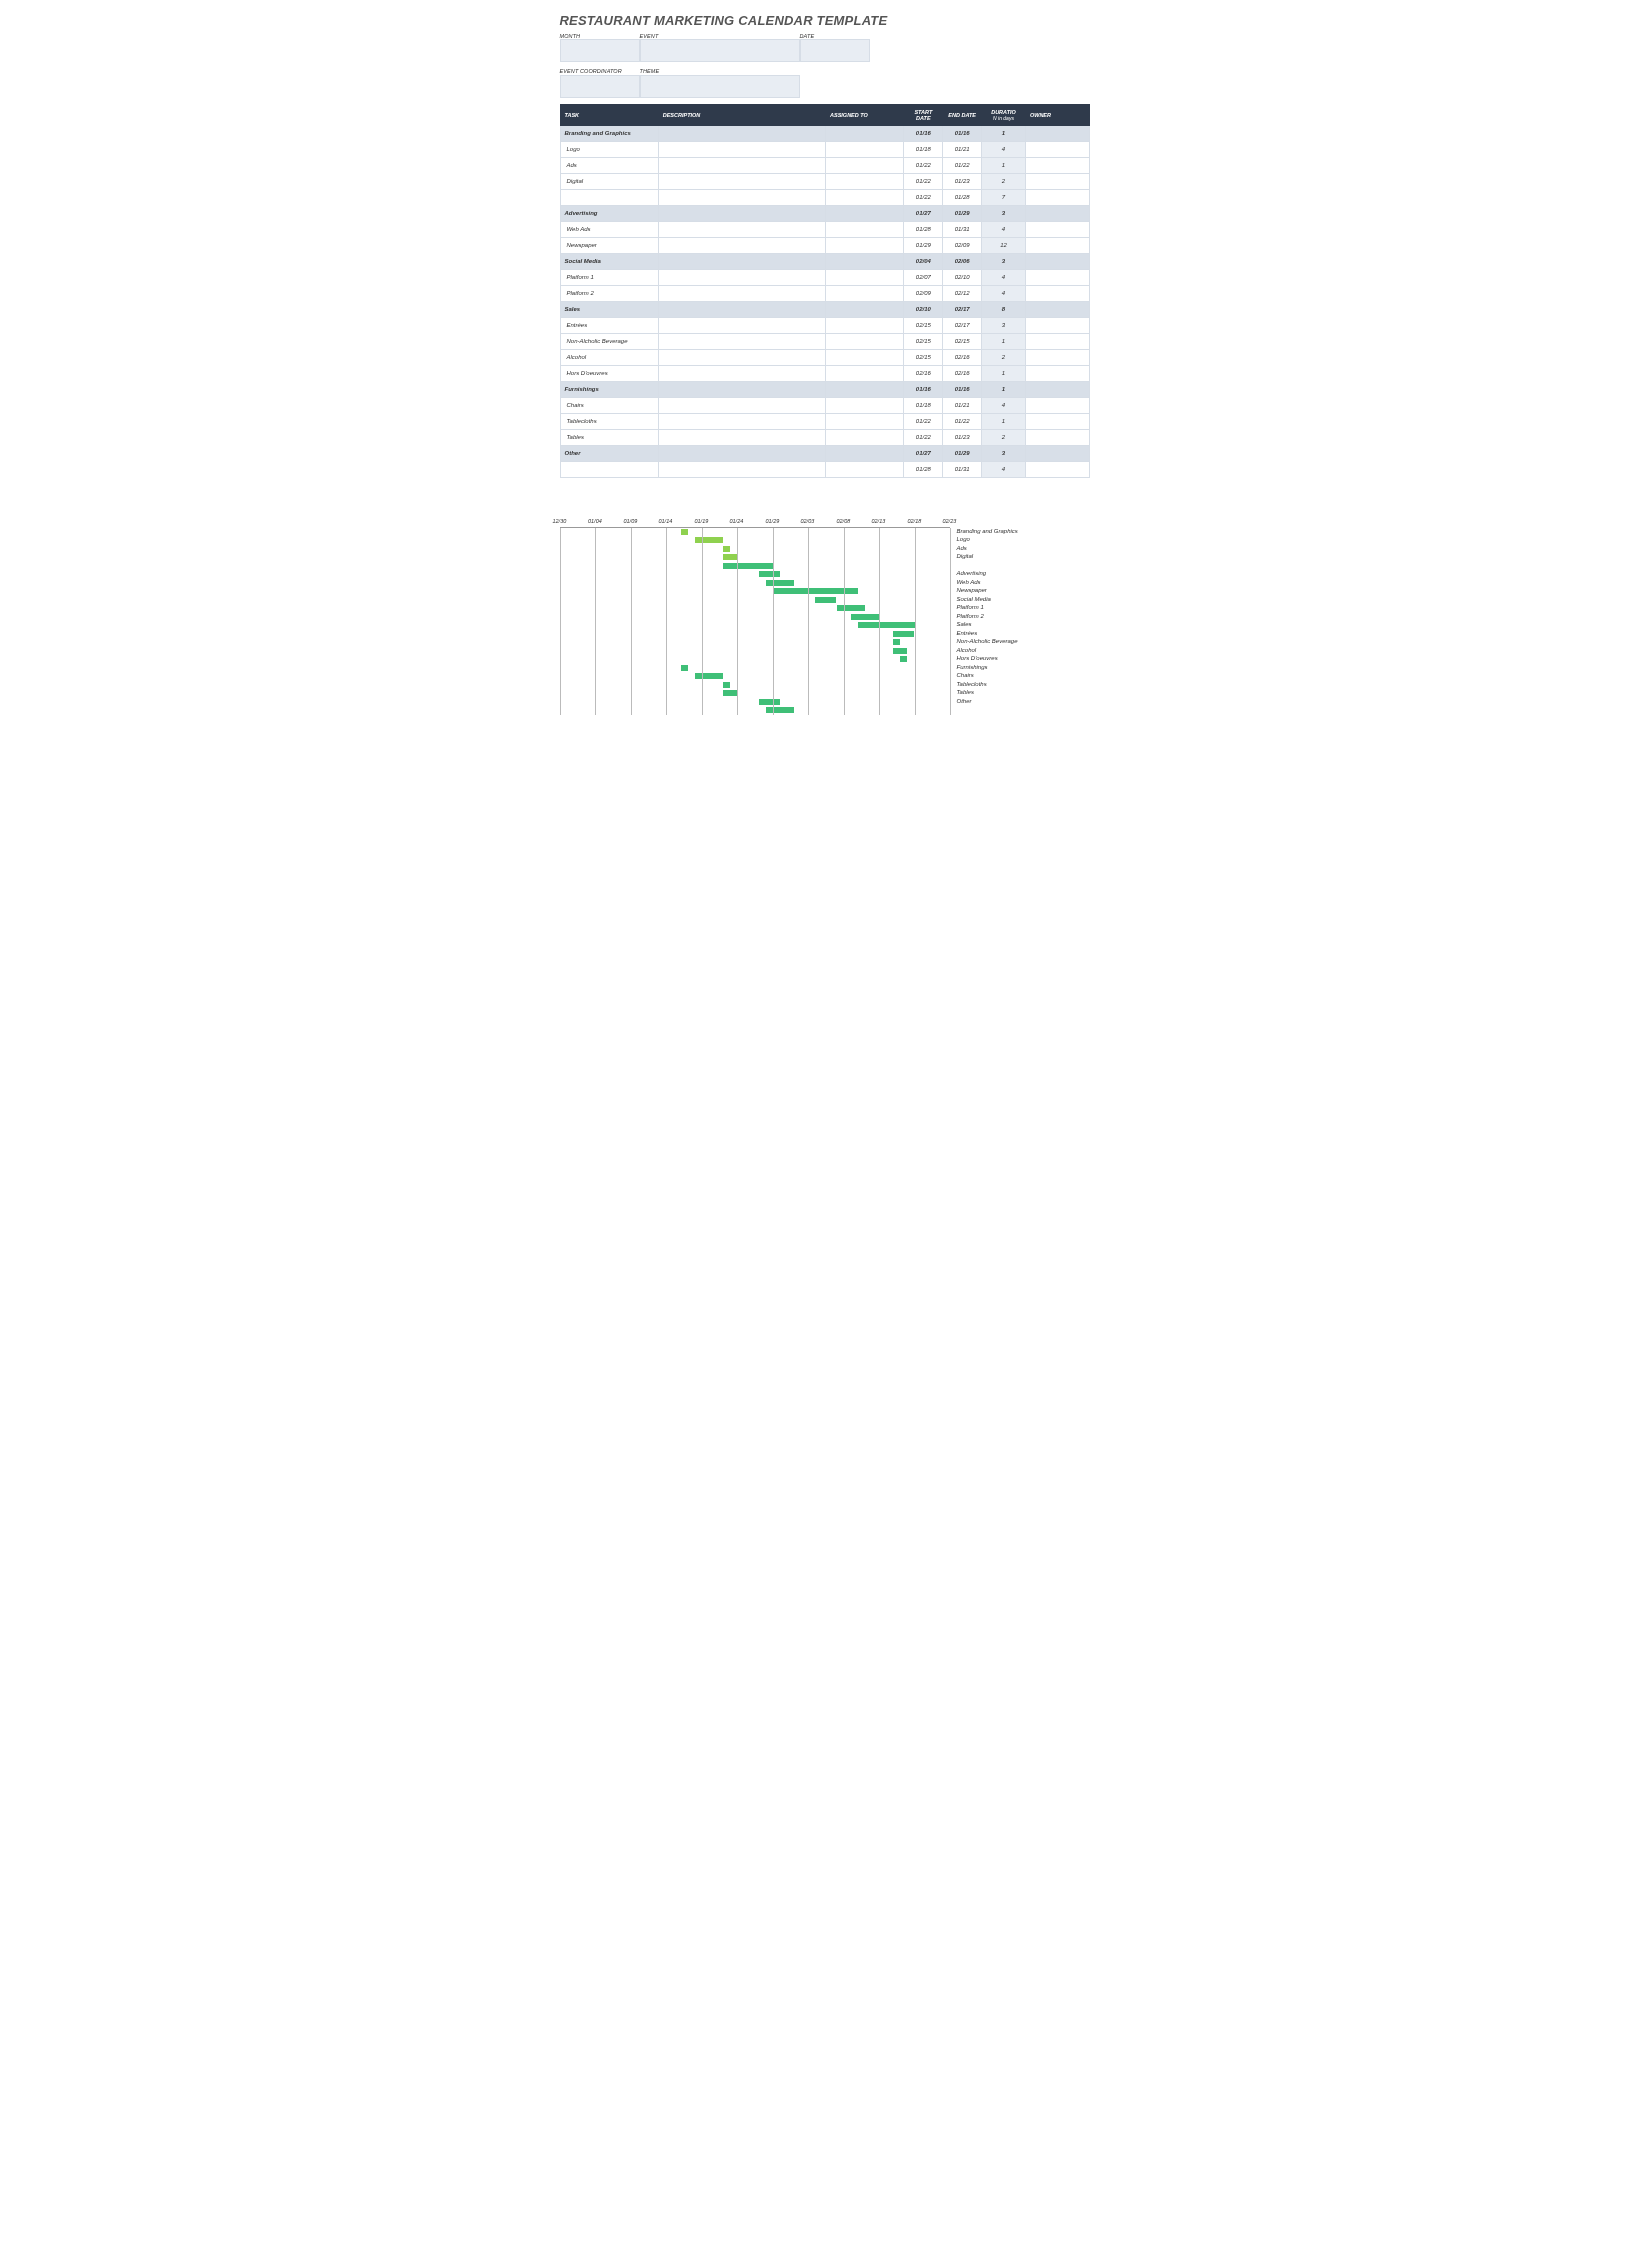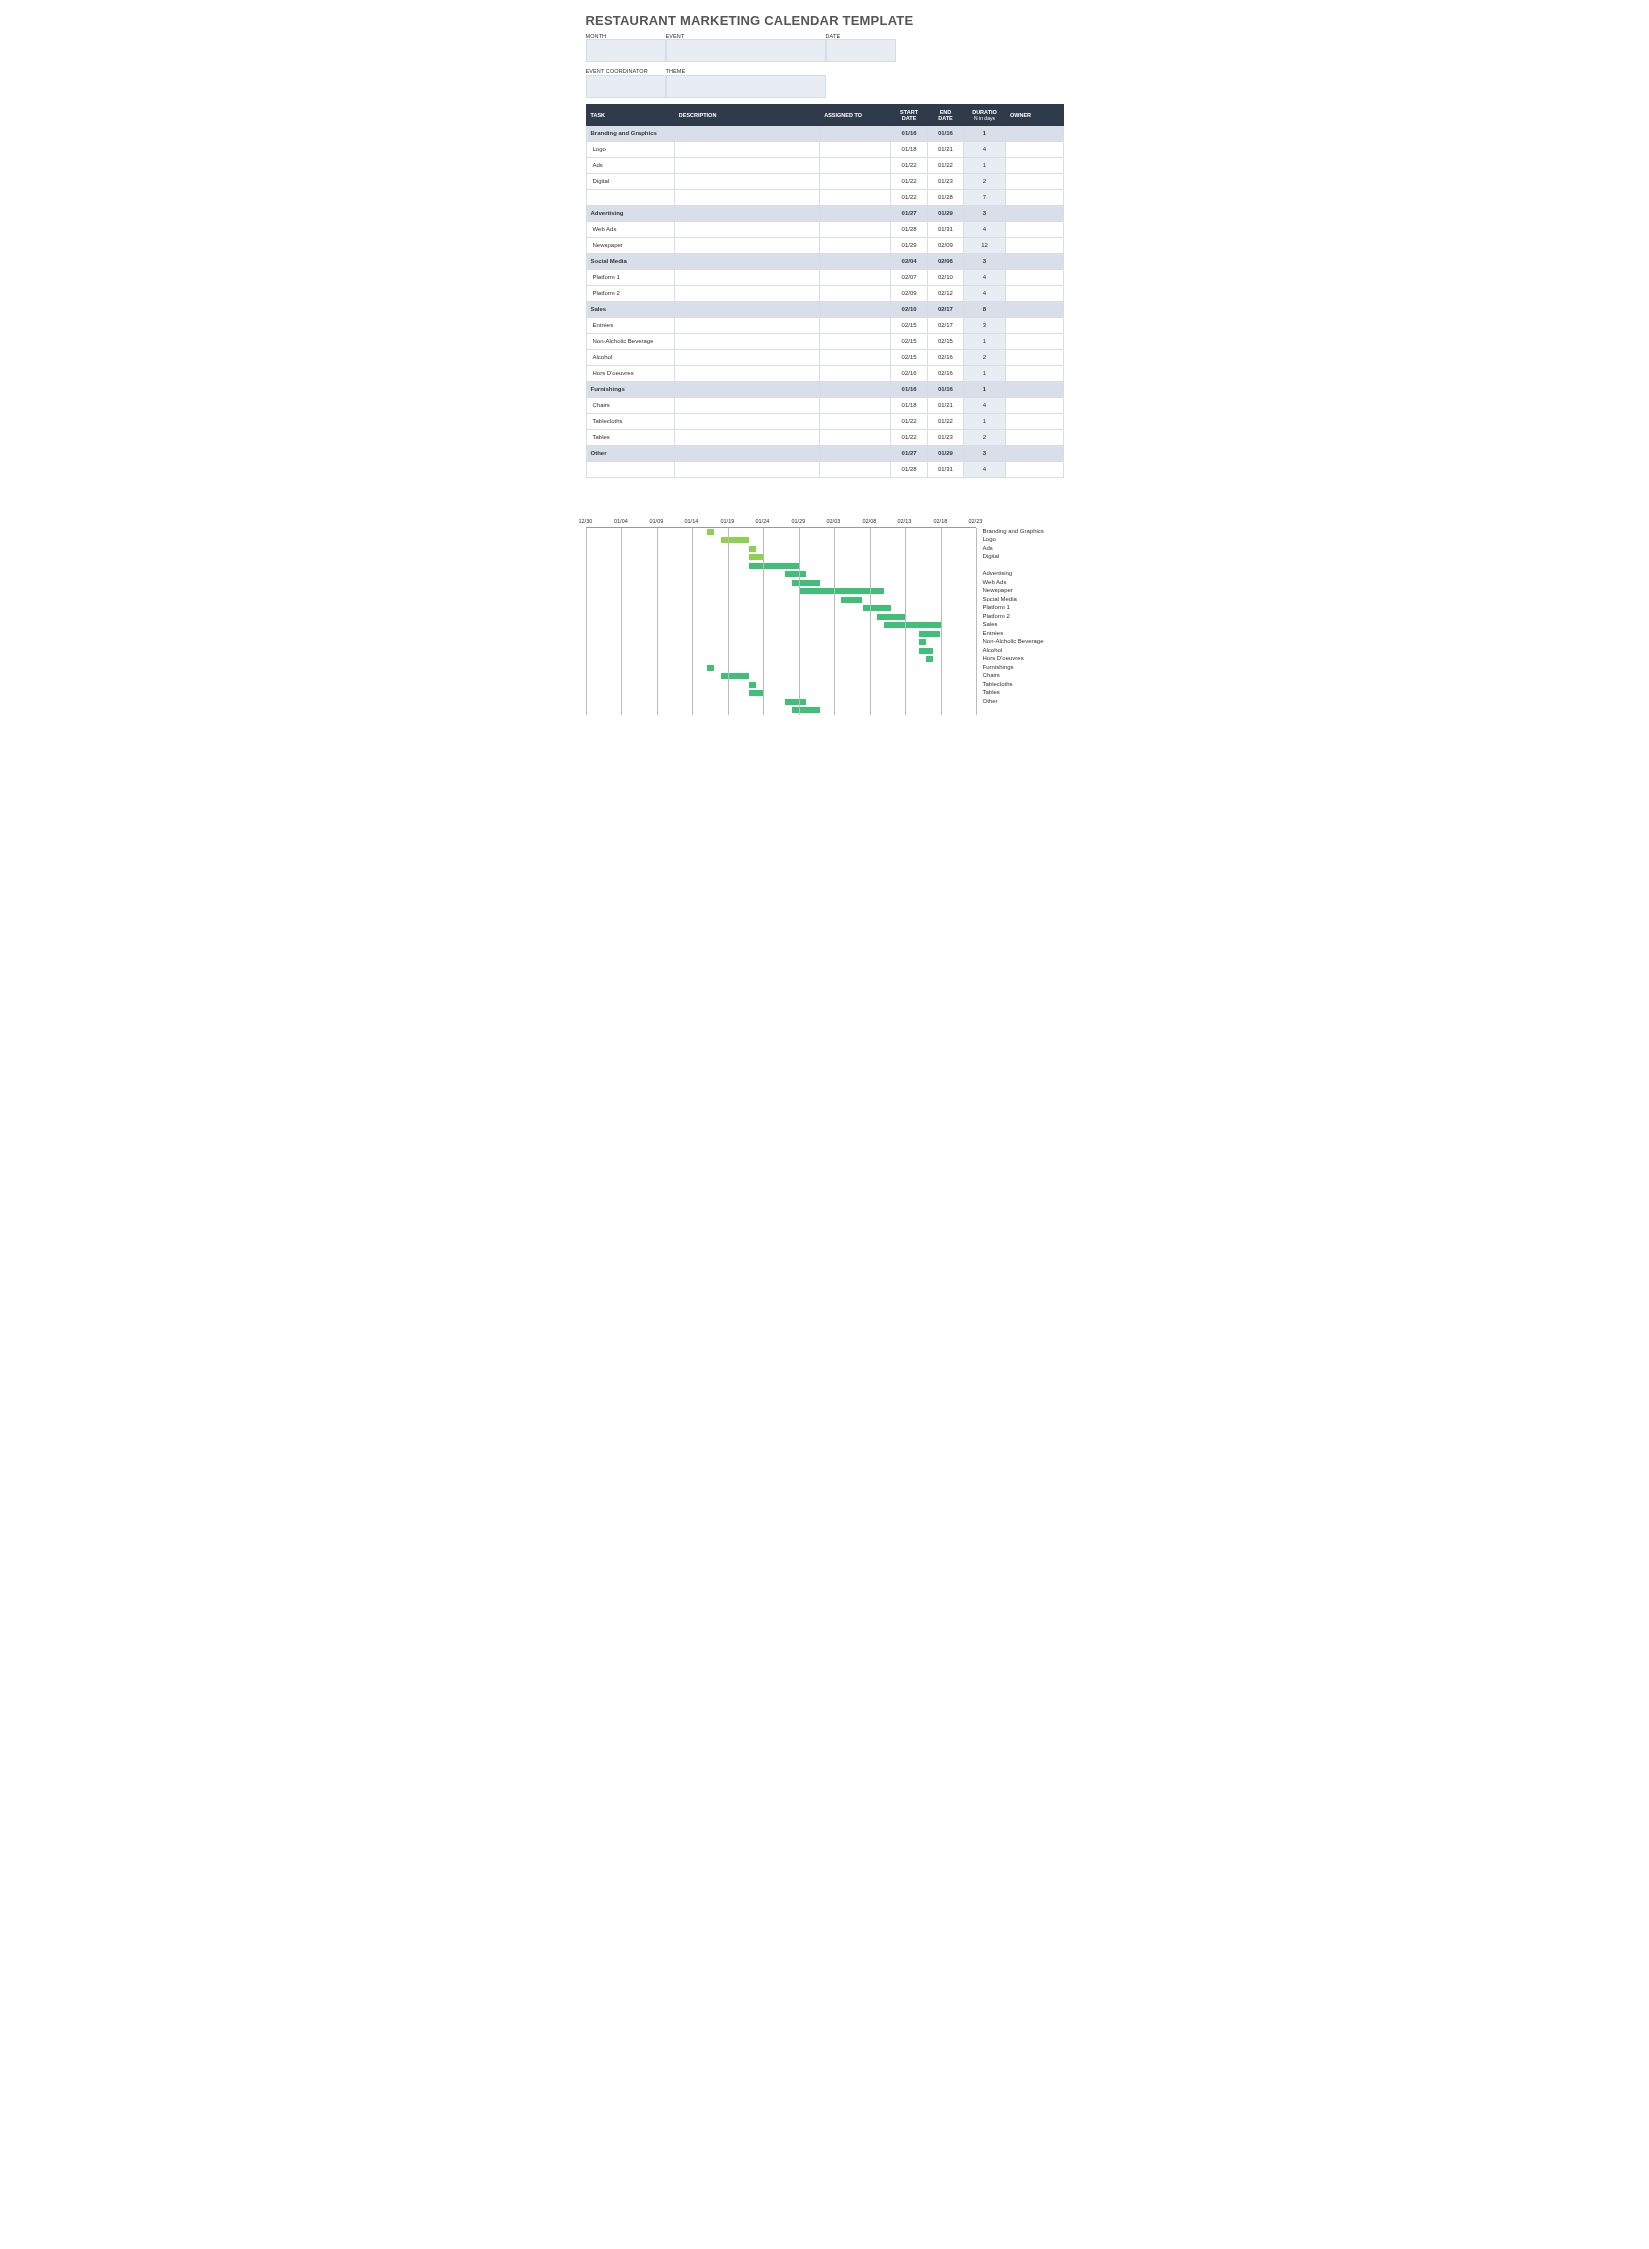--- a/index.html
+++ b/index.html
@@ -1,16 +1,16 @@
 <!DOCTYPE html>
 <html style="font-size:8px"><head>
 <meta charset="utf-8">
 <style>
   html,body{margin:0;padding:0;background:#fff;font-family:Arial,Helvetica,sans-serif;color:#333;}
-  .page{width:478px;margin:12.5px auto;}
+  .page{width:530px;margin:12.5px auto;font-style:italic;}
   h1{font-size:13px;font-weight:700;letter-spacing:0.2px;color:#555;margin:0 0 5px 0;}
   
   .form-row{display:flex;gap:0;margin-bottom:6px;}
   .form-field{display:flex;flex-direction:column;}
   .form-field label{font-size:5.5px;font-weight:400;color:#333;margin-bottom:0.5px;letter-spacing:0.1px;}
   .form-field .box{background:#e8edf3;border:0.5px solid #d6dde6;height:21px;}
   
   table.task{border-collapse:collapse;width:100%;margin-top:4px;font-size:6px;}
   table.task th{background:#2f3a4b;color:#fff;text-align:left;padding:4px 4px;font-size:5.5px;font-weight:700;border:0.5px solid #2f3a4b;}
   table.task th.center, table.task td.center{text-align:center;}

